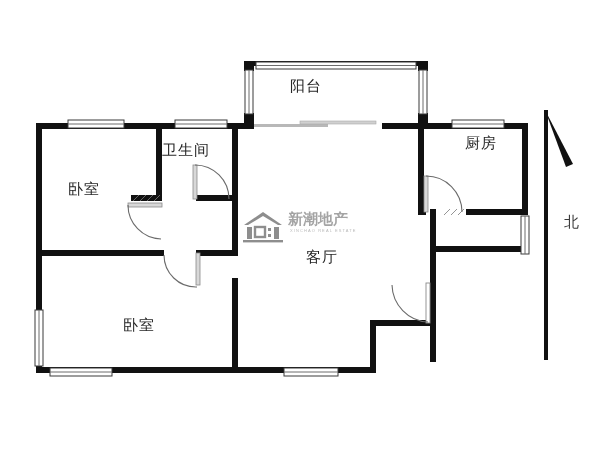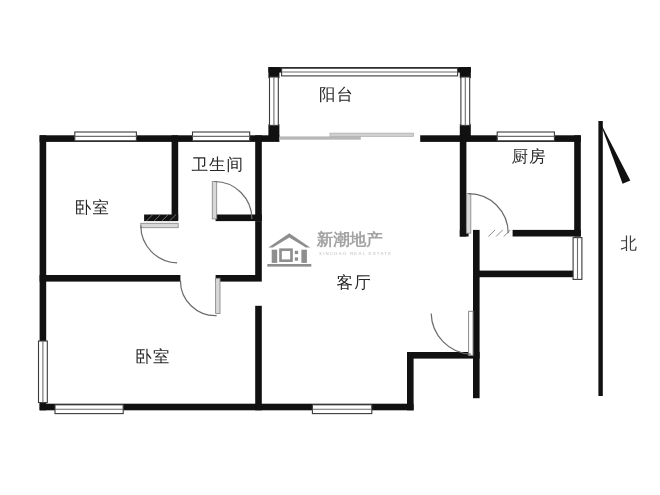--- a/index.html
+++ b/index.html
@@ -29,21 +29,21 @@
   .room-label {
     position: absolute;
     font-family: Liberation Sans, sans-serif;
     color: #262626;
     white-space: nowrap;
     letter-spacing: 1px;
     font-weight: 400;
     user-select: none;
   }
   .label-balcony { left: 306px; top: 86px; font-size: 15px; transform: translate(-50%, -50%); }
-  .label-bath    { left: 198px; top: 150px; font-size: 15px; transform: translate(-50%, -50%); }
+  .label-bath    { left: 186px; top: 150px; font-size: 15px; transform: translate(-50%, -50%); }
   .label-bed1    { left: 84px;  top: 189px; font-size: 15px; transform: translate(-50%, -50%); }
   .label-bed2    { left: 139px; top: 325px; font-size: 15px; transform: translate(-50%, -50%); }
   .label-kitchen { left: 481px; top: 143px; font-size: 15px; transform: translate(-50%, -50%); }
   .label-living  { left: 322px; top: 257px; font-size: 15px; transform: translate(-50%, -50%); text-align: right; }
   .label-north   { left: 572px; top: 222px; font-size: 15px; color:#3a3a3a; transform: translate(-50%, -50%); }
 
   #watermark {
     position: absolute;
     left: 240px;
     top: 207px;

